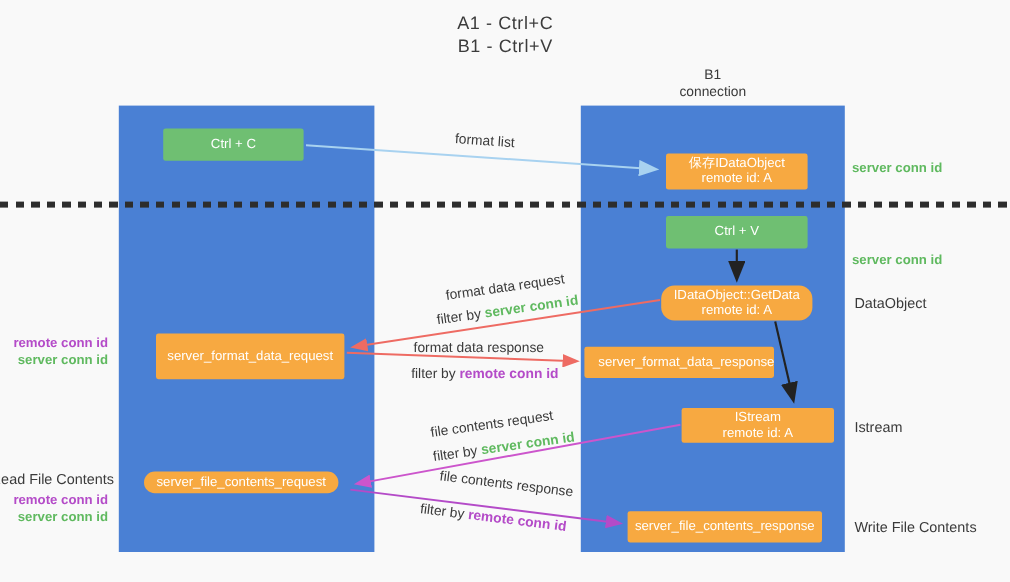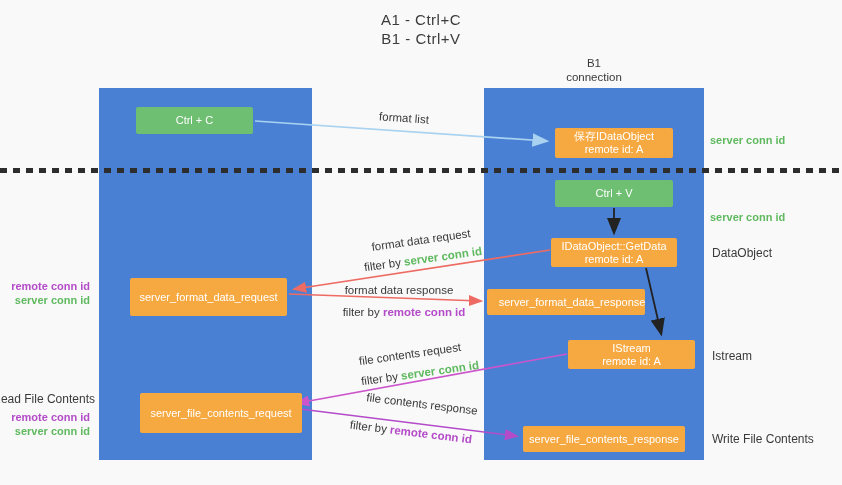--- a/index.html
+++ b/index.html
@@ -48,25 +48,25 @@
     align-items:center;justify-content:center;
     color:#fff;font-size:11px;line-height:13px;
     border-radius:2px;text-align:center;
     box-sizing:border-box;
   }
   .node-green{background:#6fbf72;}
   .node-orange{background:#f7a941;}
   .n-ctrl-c{left:136px;top:107px;width:117px;height:27px;text-align:center;}
   .n-save-ido{left:555px;top:128px;width:118px;height:30px;}
   .n-ctrl-v{left:555px;top:180px;width:118px;height:27px;}
-  .n-getdata{left:551px;top:238px;width:126px;height:29px;}
+  .n-getdata{left:551px;top:238px;width:126px;height:29px;border-radius:11px;}
   .n-fmt-req{left:130px;top:278px;width:157px;height:38px;}
   .n-fmt-resp{left:487px;top:289px;width:158px;height:26px;padding-left:12px;}
   .n-istream{left:568px;top:340px;width:127px;height:29px;}
-  .n-file-req{left:140px;top:393px;width:162px;height:40px;}
+  .n-file-req{left:120px;top:393px;width:162px;height:18px;border-radius:13px;}
   .n-file-resp{left:523px;top:426px;width:162px;height:26px;}
   
   .alabel{
     font-size:11.5px;color:#3a3a3a;white-space:nowrap;
     transform:translate(-50%,-50%);
   }
   .alabel .key-green{color:#5fb95f;font-weight:bold;}
   .alabel .key-purple{color:#b44bc8;font-weight:bold;}
   .l-format-list{left:404px;top:118px;transform:translate(-50%,-50%) rotate(4deg);}
   .l-fmt-req{left:421px;top:240px;transform:translate(-50%,-50%) rotate(-8deg);}

